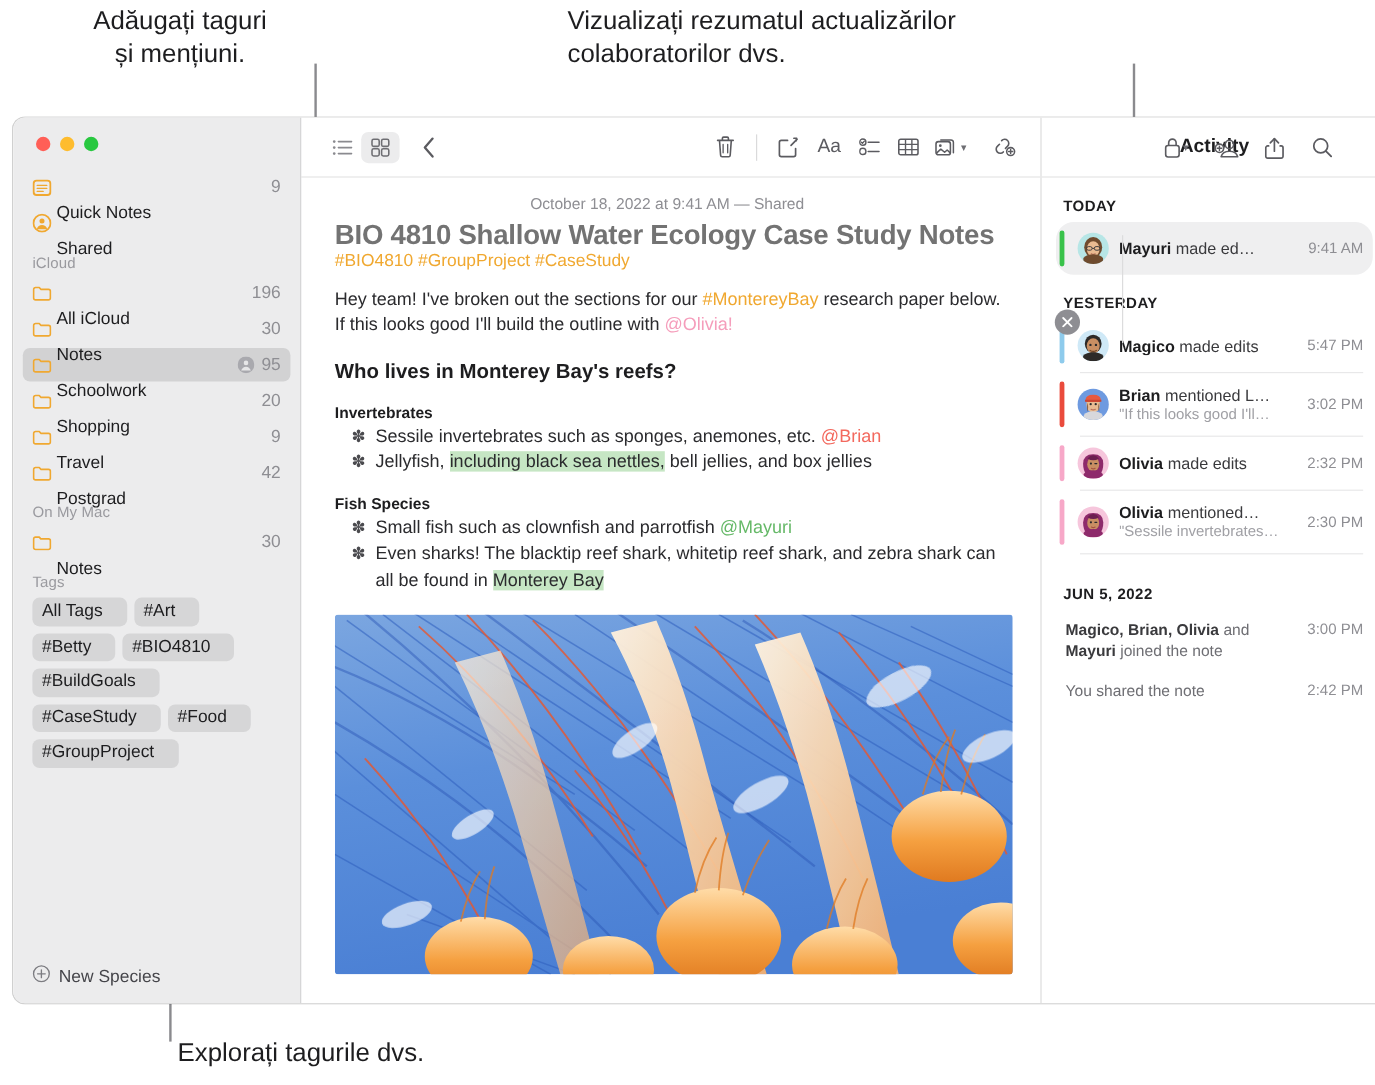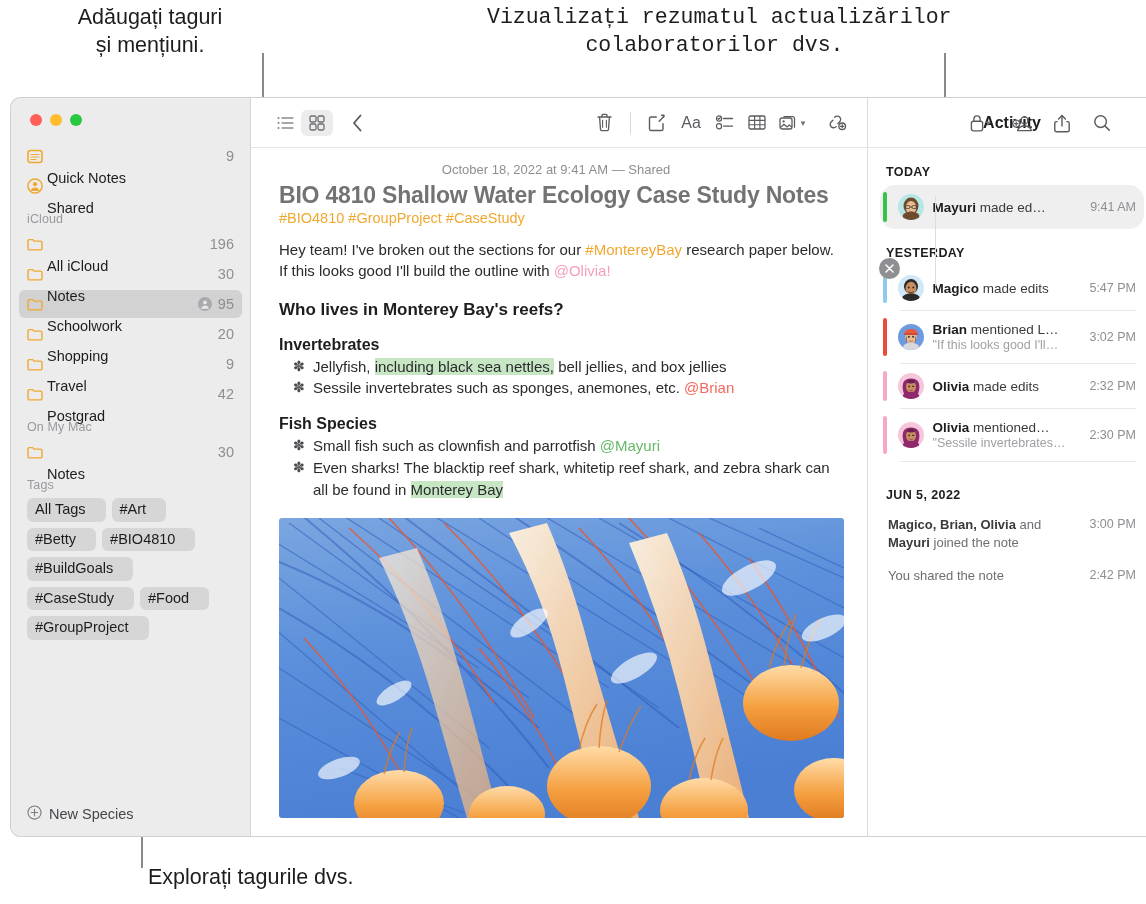--- a/index.html
+++ b/index.html
@@ -13,21 +13,21 @@
 
   
   .callout {
     position: absolute;
     font-size: 21.5px;
     color: #1d1d1f;
     line-height: 1.32;
     white-space: pre;
   }
   .callout-tl { left: 40px; top: 3px; text-align: center; width: 220px; }
-  .callout-tr { left: 487px; top: 3px; text-align: center; width: 455px; font-family: Liberation Mono, monospace; }
+  .callout-tr { left: 473px; top: 3px; text-align: left; width: 455px; }
   .callout-bl { left: 148px; top: 863px; text-align: left; }
   .leader {
     position: absolute;
     background: #8a8a8e;
     width: 1.6px;
   }
   .leader-h { height: 1.6px; width: auto; }
 
   
   .window {
@@ -148,21 +148,21 @@
   .mention-pink { color: #f59dbb; }
   .mention-red { color: #f3695e; }
   .mention-green { color: #66b968; }
   .hl { background: #c6e6c4; }
 
   .note-h2 {
     font-size: 17px; font-weight: bold; color: #1d1d1f;
     padding-left: 12px; margin-top: 18px;
   }
   .note-h3 {
-    font-size: 16px; font-weight: bold; color: #1d1d1f;
+    font-size: 13px; font-weight: bold; color: #1d1d1f;
     padding-left: 12px; margin-top: 16px;
   }
   .bullets { list-style: none; padding-left: 24px; margin-top: 2px; }
   .bullets li {
     font-size: 15px; color: #2b2b2e; line-height: 1.45;
     position: relative; padding-left: 22px;
   }
   .bullets li::before {
     content: "✽"; position: absolute; left: 2px; top: 0px;
     color: #4a4a4e; font-size: 14px;
@@ -488,22 +488,22 @@
         <div class="note-date">October 18, 2022 at 9:41 AM — Shared</div>
         <div class="note-title">BIO 4810 Shallow Water Ecology Case Study Notes</div>
         <div class="note-tags">#BIO4810 #GroupProject #CaseStudy</div>
 
         <div class="note-p"><span>Hey team! I've broken out the sections for our </span><span class="hashtag">#MontereyBay</span><span> research paper below. If this looks good I'll build the outline with </span><span class="mention-pink">@Olivia!</span></div>
 
         <div class="note-h2">Who lives in Monterey Bay's reefs?</div>
 
         <div class="note-h3">Invertebrates</div>
         <ul class="bullets">
+          <li><span>Sessile invertebrates such as sponges, anemones, etc. </span><span class="mention-red">@Brian</span></li>
           <li><span>Jellyfish, </span><span class="hl">including black sea nettles,</span><span> bell jellies, and box jellies</span></li>
-          <li><span>Sessile invertebrates such as sponges, anemones, etc. </span><span class="mention-red">@Brian</span></li>
         </ul>
 
         <div class="note-h3">Fish Species</div>
         <ul class="bullets">
           <li><span>Small fish such as clownfish and parrotfish </span><span class="mention-green">@Mayuri</span></li>
           <li><span>Even sharks! The blacktip reef shark, whitetip reef shark, and zebra shark can all be found in </span><span class="hl">Monterey Bay</span></li>
         </ul>
 
         <div class="note-img">
           <svg width="565" height="300" viewBox="0 0 565 300" preserveAspectRatio="none">

